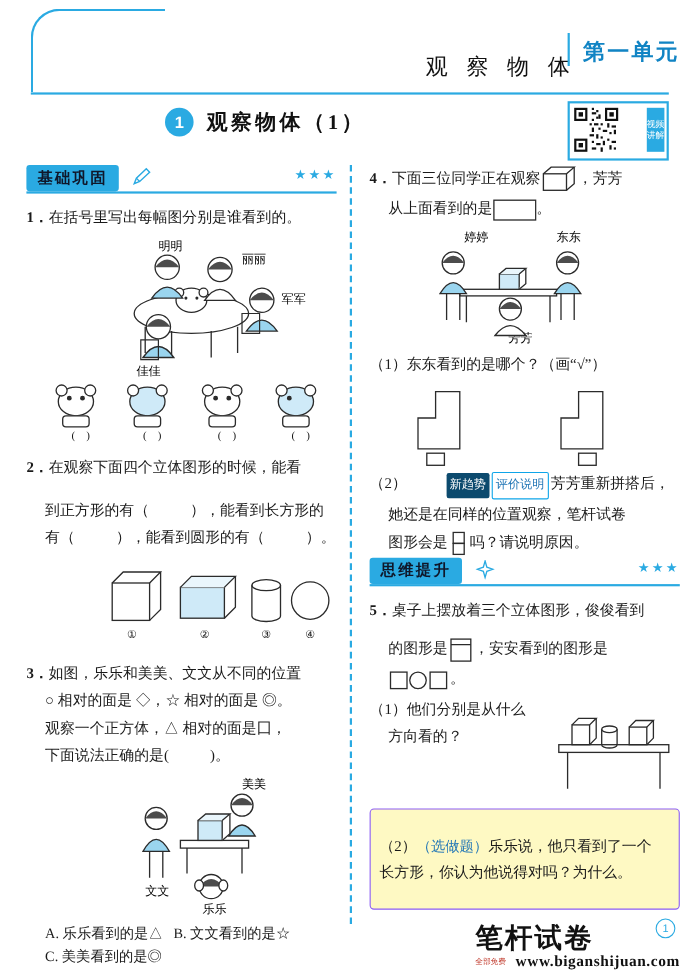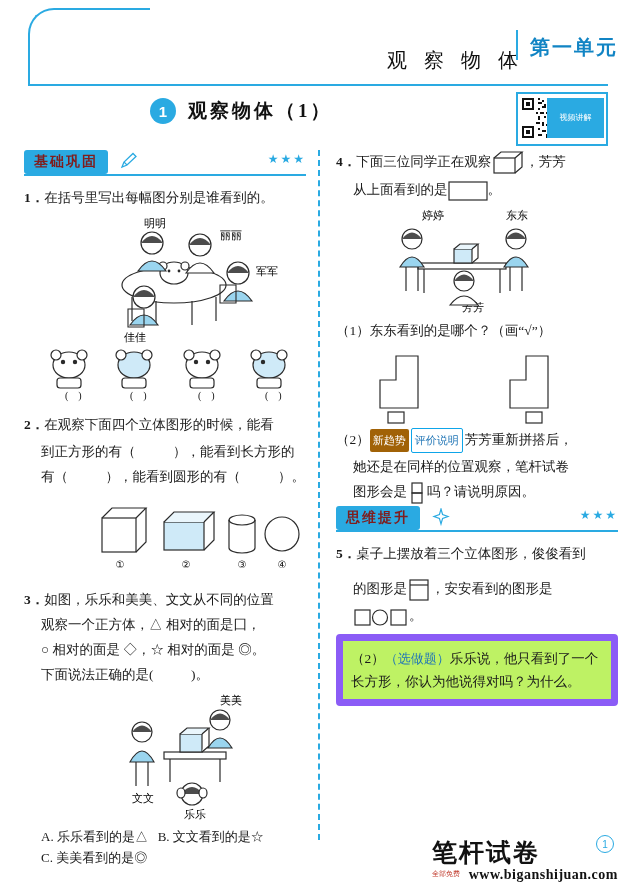--- a/index.html
+++ b/index.html
@@ -45,40 +45,40 @@
     background:#2aaae2;color:#fff;font-size:15px;font-weight:bold;
     display:flex;align-items:center;justify-content:center;
     font-family:"Liberation Sans",sans-serif;
   }
   .lesson-name{margin-left:12px;font-size:19px;letter-spacing:3px;font-weight:bold;color:#111;}
 
   
   .qr-box{position:absolute;right:28px;top:92px;width:88px;height:50px;border:2px solid #2aaae2;}
   .qr-inner{position:absolute;left:2px;top:2px;width:44px;height:44px;}
   .qr-label{
-    position:absolute;right:2px;top:4px;width:57px;height:40px;
+    position:absolute;right:2px;top:4px;width:16px;height:40px;
     background:#2aaae2;color:#fff;font-size:8px;line-height:10px;
     display:flex;align-items:center;justify-content:center;text-align:center;
     font-family:"Liberation Sans",sans-serif;
   }
 
   
   .col{position:absolute;top:150px;width:282px;}
   .col-left{left:24px;}
   .col-right{left:336px;}
   .col-divider{
     position:absolute;left:318px;top:150px;width:0;height:690px;
     border-left:2px dashed #2aaae2;
   }
 
   
   .banner{position:relative;height:26px;margin-bottom:6px;}
   .banner-tag{
     position:absolute;left:0;top:0;
-    background:#2aaae2;color:#7f1d1d;font-size:14px;font-weight:bold;
+    background:#2aaae2;color:#0f172a;font-size:14px;font-weight:bold;
     padding:3px 10px;border-radius:3px;letter-spacing:2px;
     font-family:"Liberation Sans",sans-serif;
   }
   .banner-pencil{position:absolute;left:96px;top:2px;}
   .banner-stars{
     position:absolute;right:0;top:2px;color:#2aaae2;font-size:12px;letter-spacing:2px;
   }
   .banner-rule{position:absolute;left:0;right:0;bottom:0;height:2px;background:#2aaae2;}
 
   
@@ -87,34 +87,35 @@
   .indent{margin-left:17px;}
   .paren-blank{letter-spacing:6px;}
 
   .opt{font-size:13px;line-height:21px;}
 
   
   .fig{margin:4px 0;}
   .center{text-align:center;}
 
   .tag-new{
-    display:inline-block;background:#a16207;color:#fff;font-size:11px;
+    display:inline-block;background:#0c4a6e;color:#fff;font-size:11px;
     padding:0 3px;border-radius:2px;margin-right:2px;
     font-family:"Liberation Sans",sans-serif;
+    margin-left:36px;
   }
   .tag-eval{
     display:inline-block;border:1px solid #0ea5e9;color:#2176b6;font-size:11px;
     padding:0 3px;border-radius:2px;margin-right:2px;
     font-family:"Liberation Sans",sans-serif;
   }
   .tag-opt{color:#2176b6;font-size:13px;}
 
   .shaded{
-    background:#bef264;border:7px solid #8b5cf6;border-radius:4px;
-    padding:6px 8px;font-size:13.5px;line-height:23px;margin-top:6px;
+    background:#fef9c3;border:1px solid #8b5cf6;border-radius:4px;
+    padding:22px 8px;font-size:13.5px;line-height:23px;margin-top:6px;
   }
 
   
   .footer{position:absolute;left:0;bottom:0;width:636px;height:46px;}
   .footer-brand{
     position:absolute;right:96px;bottom:16px;
     font-size:25px;font-weight:bold;letter-spacing:2px;color:#111;
     font-family:"Liberation Serif",serif;
   }
   .footer-seal{
@@ -288,21 +289,21 @@
             <ellipse cx="258" cy="142" rx="5" ry="5"></ellipse>
           <rect x="233" y="165" width="24" height="10" rx="3"></rect>
           <text x="241" y="186" font-size="10" stroke="none" fill="#111" font-family="Liberation Serif, serif">(　)</text>
         </g>
       </svg>
     </div>
 
     <div class="q">
       <span class="qn">2．</span><span>在观察下面四个立体图形的时候，能看</span>
     </div>
-    <div class="q indent" style="margin-top:4px;">
+    <div class="q indent" style="margin-top:16px;">
       <span>到正方形的有（</span><span class="paren-blank">&nbsp;&nbsp;&nbsp;&nbsp;</span><span>），能看到长方形的</span>
     </div>
     <div class="q indent" style="margin-top:0;">
       <span>有（</span><span class="paren-blank">&nbsp;&nbsp;&nbsp;&nbsp;</span><span>），能看到圆形的有（</span><span class="paren-blank">&nbsp;&nbsp;&nbsp;&nbsp;</span><span>）。</span>
     </div>
 
     <div class="fig">
       <svg width="282" height="86" viewBox="0 0 282 86">
         <g fill="none" stroke="#2b2b2b" stroke-width="1.2">
 
@@ -326,22 +327,22 @@
           <text x="162" y="76">②</text>
           <text x="218" y="76">③</text>
           <text x="258" y="76">④</text>
         </g>
       </svg>
     </div>
 
     <div class="q">
       <span class="qn">3．</span><span>如图，乐乐和美美、文文从不同的位置</span>
     </div>
+    <div class="q indent" style="margin-top:0;">○ 相对的面是 ◇，☆ 相对的面是 ◎。</div>
     <div class="q indent" style="margin-top:0;">观察一个正方体，△ 相对的面是囗，</div>
-    <div class="q indent" style="margin-top:0;">○ 相对的面是 ◇，☆ 相对的面是 ◎。</div>
     <div class="q indent" style="margin-top:0;">
       <span>下面说法正确的是(</span><span class="paren-blank">&nbsp;&nbsp;&nbsp;&nbsp;</span><span>)。</span>
     </div>
 
     <div class="fig">
       <svg width="282" height="132" viewBox="0 0 282 132">
         <text x="196" y="14" font-size="11" font-family="Liberation Serif, serif">美美</text>
         <text x="108" y="112" font-size="11" font-family="Liberation Serif, serif">文文</text>
         <text x="160" y="128" font-size="11" font-family="Liberation Serif, serif">乐乐</text>
 
@@ -480,20 +481,41 @@
     <div class="q indent" style="margin-top:0;">
       <svg class="inline-svg" width="56" height="22" viewBox="0 0 56 22">
           <g fill="none" stroke="#2b2b2b" stroke-width="1.2">
             <rect x="2" y="4" width="15" height="15"></rect>
             <circle cx="27" cy="11.5" r="7.5"></circle>
             <rect x="38" y="4" width="15" height="15"></rect>
           </g>
         </svg><span>。</span>
     </div>
 
+    <div style="position:relative;height:96px;">
+      <div class="q" style="margin-top:4px;width:150px;">（1）他们分别是从什么</div>
+      <div class="q indent" style="margin-top:0;width:150px;">方向看的？</div>
+      <svg style="position:absolute;right:0;top:2px;" width="120" height="90" viewBox="0 0 120 90">
+        <g fill="none" stroke="#2b2b2b" stroke-width="1.2">
+
+          <rect x="22" y="24" width="16" height="18"></rect>
+          <path d="M22 24 L28 18 L44 18 L38 24"></path>
+            <path d="M44 18 L44 36 L38 42"></path>
+          <ellipse cx="56" cy="28" rx="7" ry="3"></ellipse>
+          <path d="M49 28 L49 42 M63 28 L63 42"></path>
+            <path d="M49 42 a7 3 0 0 0 14 0"></path>
+          <rect x="74" y="26" width="16" height="16"></rect>
+          <path d="M74 26 L80 20 L96 20 L90 26"></path>
+            <path d="M96 20 L96 36 L90 42"></path>
+
+          <rect x="10" y="42" width="100" height="7"></rect>
+          <path d="M18 49 L18 82 M102 49 L102 82"></path>
+        </g>
+      </svg>
+    </div>
 
     <div class="shaded">
       <span>（2）</span><span class="tag-opt">（选做题）</span><span>乐乐说，他只看到了一个</span><br>
       <span>长方形，你认为他说得对吗？为什么。</span>
     </div>
   </div>
 
   <div class="footer">
     <div class="footer-page">1</div>
     <div class="footer-brand">笔杆试卷</div>

